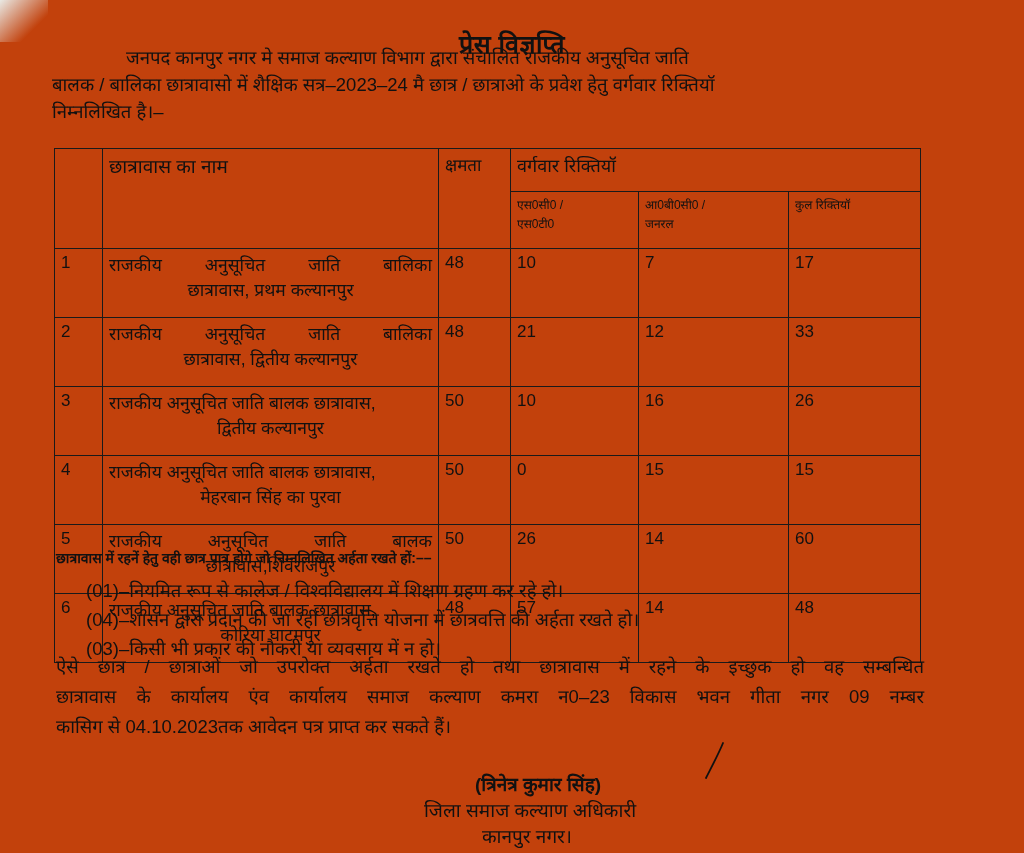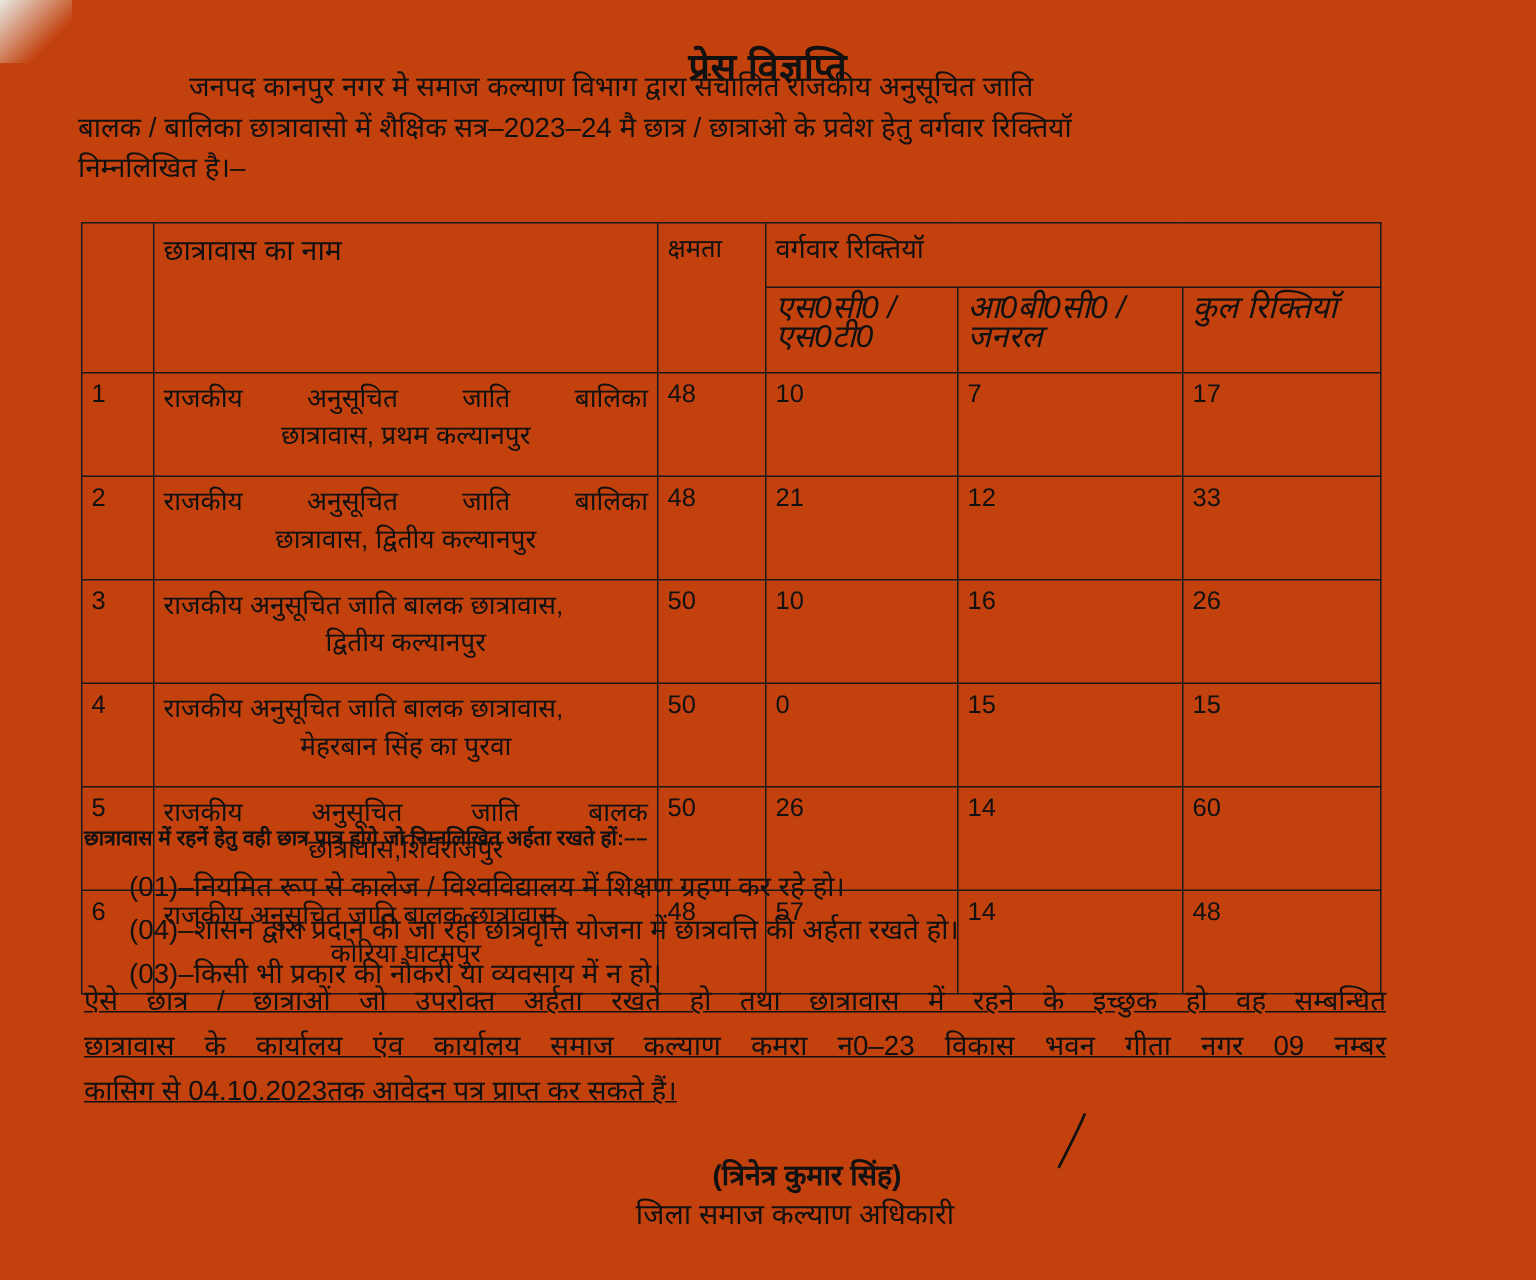--- a/index.html
+++ b/index.html
@@ -100,25 +100,24 @@
     text-align: left;
   }
   .th-group {
     font-size: 18px;
     font-weight: 700;
     text-align: center;
     padding: 22px 4px 6px 4px;
     border-bottom: 1.3px solid #1a1a1a;
   }
   .th-sub {
-    font-size: 21px;
+    font-size: 12px;
     font-weight: 700;
     line-height: 19px;
     padding: 6px 6px 16px 6px;
-    font-style: italic;
   }
   .sr-cell {
     font-weight: 700;
     font-size: 17px;
     text-align: left;
     padding-left: 9px;
   }
   .name-cell {
     font-size: 17.5px;
     line-height: 25px;
@@ -156,21 +155,20 @@
   .cond-item { display: block; white-space: nowrap; }
 
   
   .closing {
     position: absolute;
     left: 56px;
     top: 652px;
     width: 868px;
     font-size: 18.5px;
     line-height: 30px;
-    text-decoration: underline;
   }
   .closing-line {
     display: block;
     text-align: justify;
     text-align-last: justify;
     white-space: nowrap;
   }
   .closing-line.last { text-align-last: left; }
 
   
@@ -330,15 +328,16 @@
     <span class="closing-line last">कासिग से 04.10.2023तक आवेदन पत्र प्राप्त कर सकते हैं।</span>
   </div>
 
   <svg class="sign-stroke" viewBox="0 0 34 40">
     <path d="M31 1 C27 11, 20 24, 14 36" stroke="#111" stroke-width="1.8" fill="none" stroke-linecap="round"></path>
   </svg>
 
   <div class="sign-block">
     <div class="sign-name">(त्रिनेत्र कुमार सिंह)</div>
     <div class="sign-desig">जिला समाज कल्याण अधिकारी</div>
+    <div class="sign-place">कानपुर नगर।</div>
   </div>
 
 </div>
 
 </body></html>

